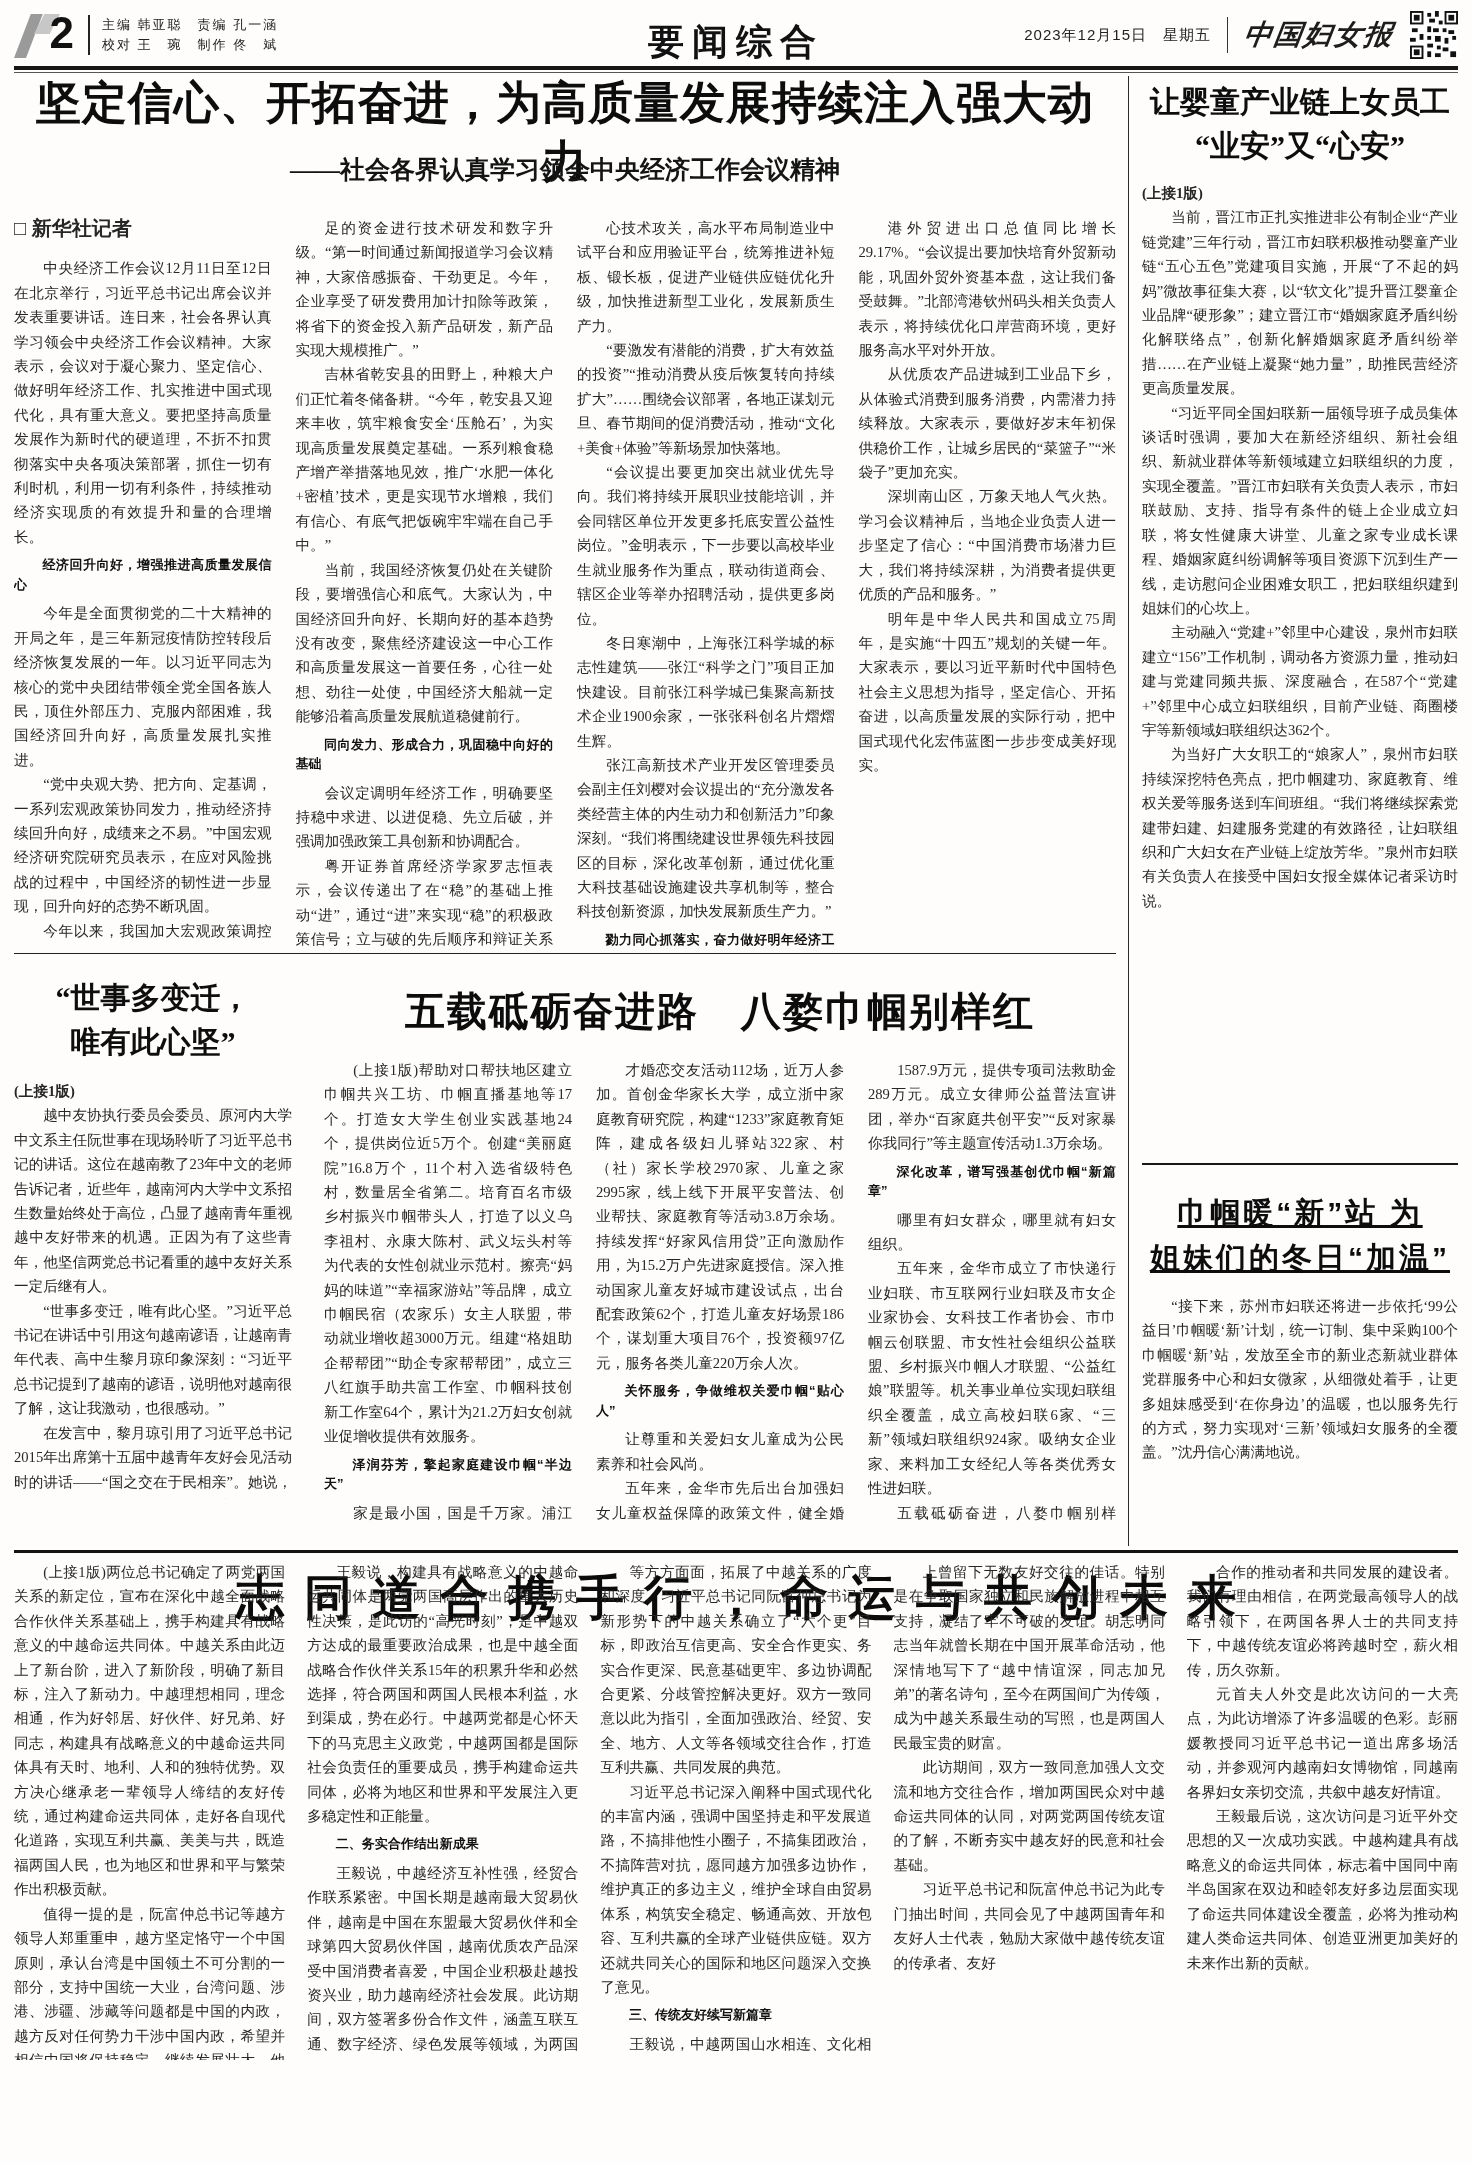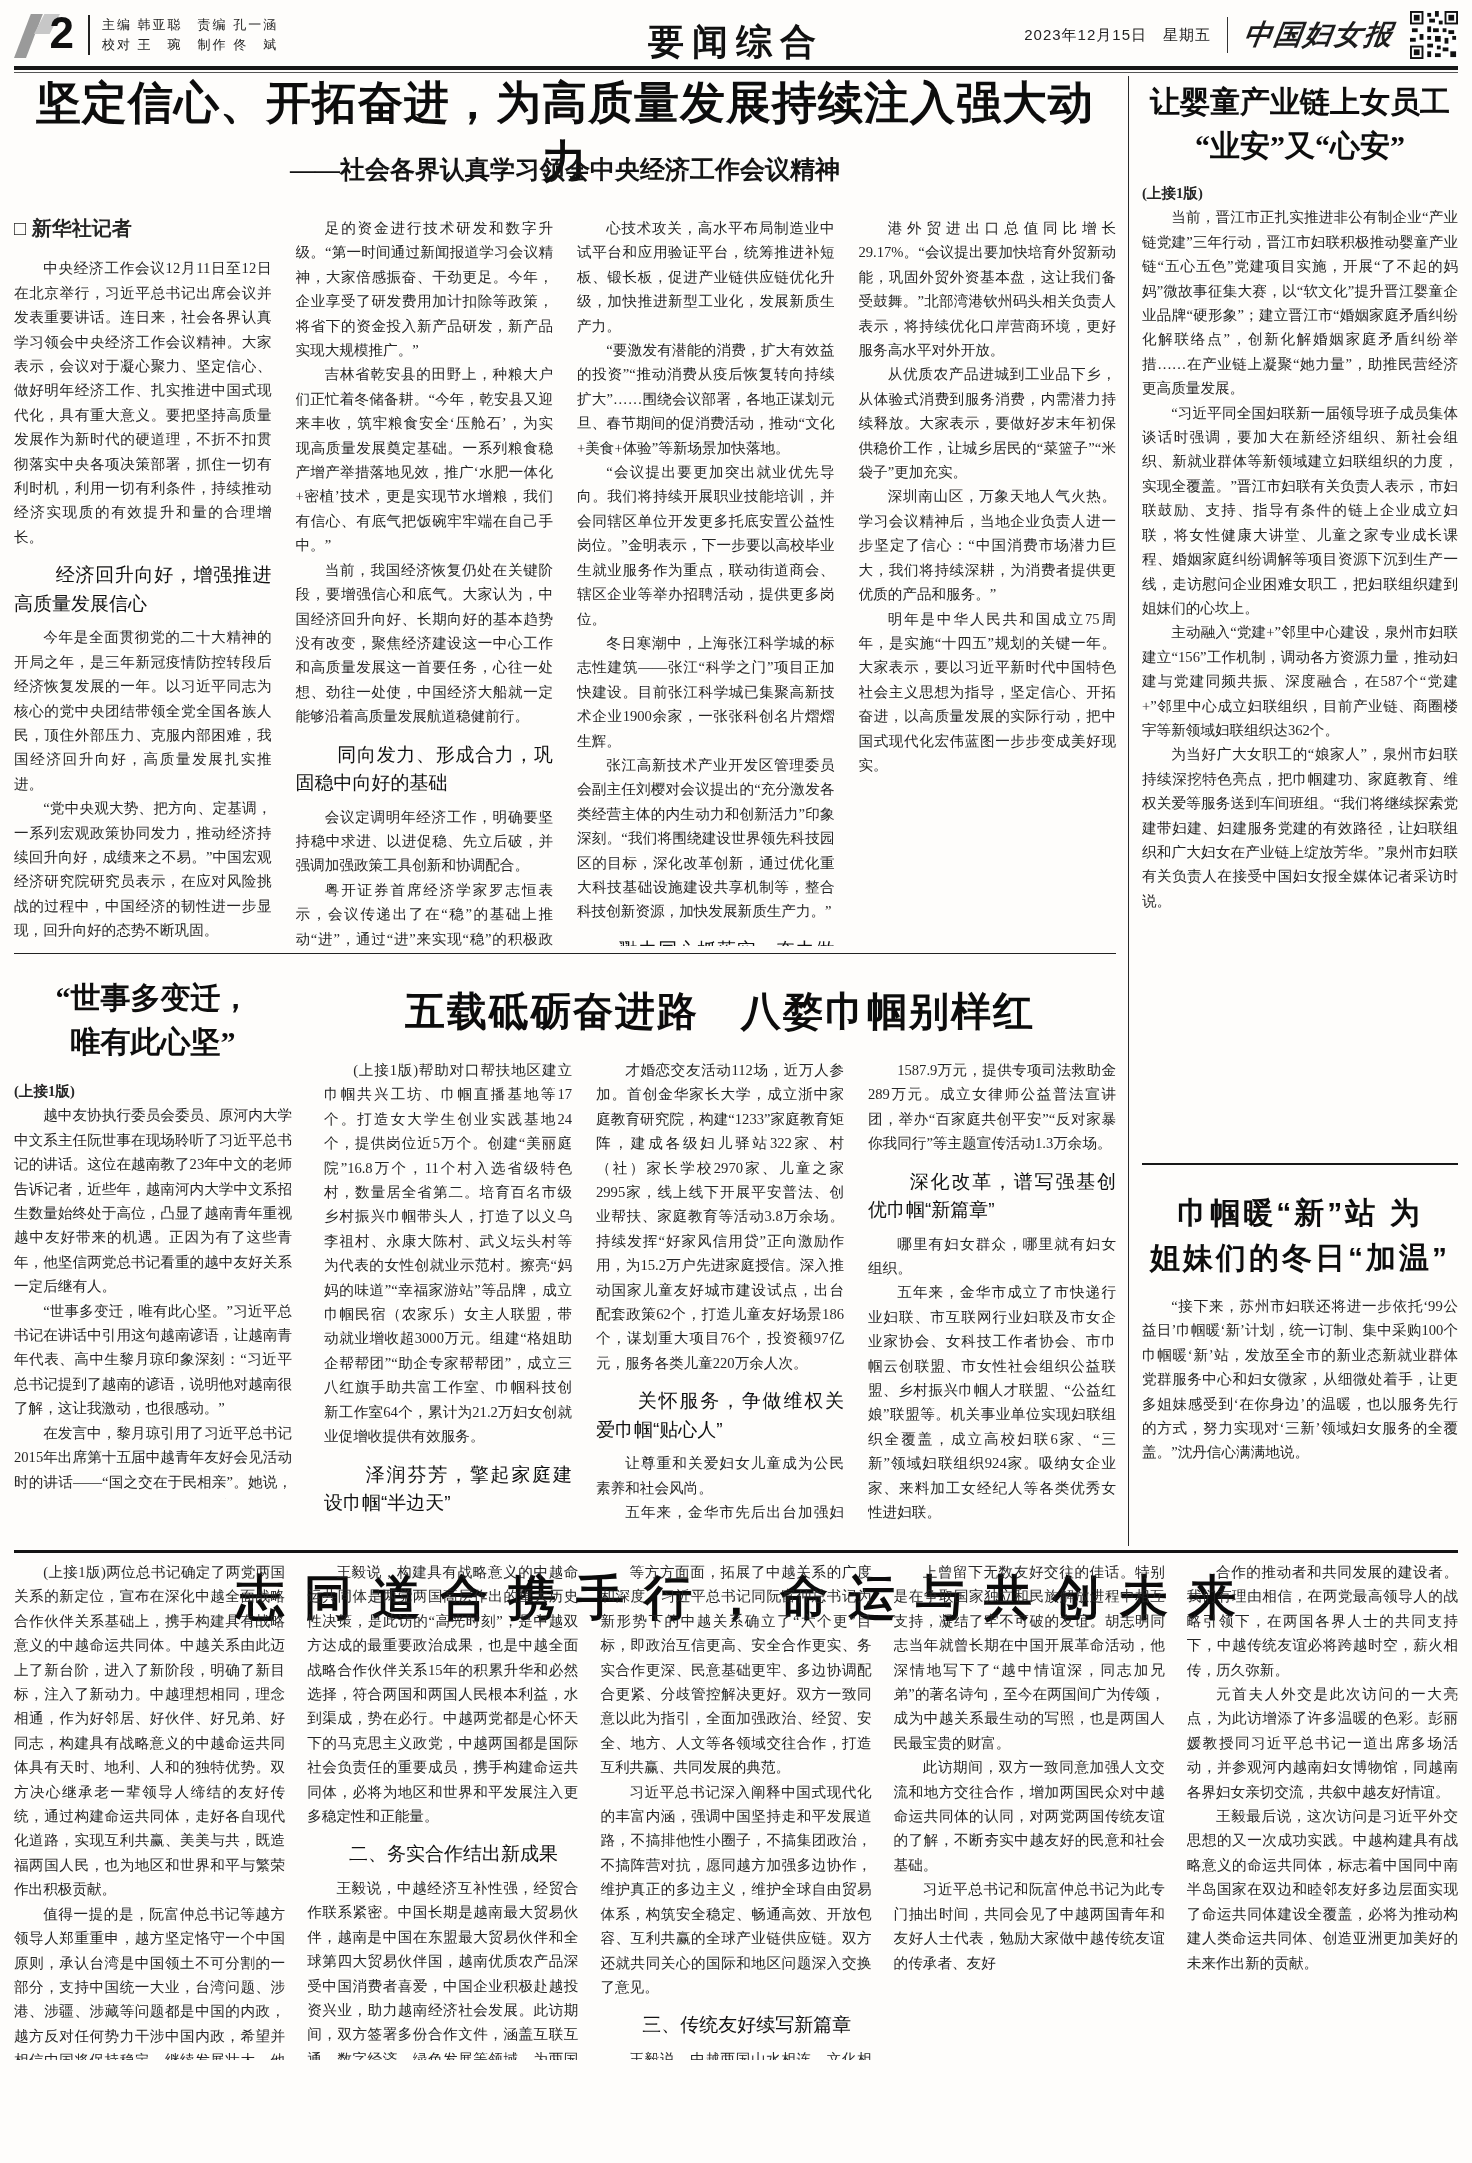--- a/index.html
+++ b/index.html
@@ -23,22 +23,22 @@
   .vthin{width:1px;height:36px;background:#333;}
   .logo{font:italic 900 28px "Liberation Serif",serif;letter-spacing:2px;transform:skewX(-8deg);white-space:nowrap;}
   .qr{width:48px;height:48px;display:block;}
   .header-rule{position:absolute;top:66px;left:14px;right:14px;height:4px;background:#171717;}
   .header-rule2{position:absolute;top:72px;left:14px;right:14px;height:1px;background:#555;}
 
   
   .col{flex:1 1 0;overflow:hidden;text-align:justify;font-size:14.6px;line-height:24.4px;color:#262626;}
   .blk{margin:0;}
   .blk-p{text-indent:2em;}
-  .blk-h{font-family:"Liberation Sans","DejaVu Sans",sans-serif;font-weight:normal;font-size:19px;
-         line-height:1.5;color:#111;text-indent:2.2em;text-align:justify;margin:12px 0 7px;}
+  .blk-h{font-family:"Liberation Sans","DejaVu Sans",sans-serif;font-weight:bold;font-size:13px;
+         line-height:1.5;color:#111;text-indent:2.2em;text-align:justify;margin:6px 0 7px;}
   .blk-byline{font-family:"Liberation Sans","DejaVu Sans",sans-serif;font-weight:bold;font-size:20px;
          text-indent:0;margin:0 0 16px;}
   .blk-cont{font-weight:bold;text-indent:0;}
 
   
   .main-headline{position:absolute;top:74px;left:14px;width:1102px;margin:0;text-align:center;
                  font:900 45px/1.3 "Liberation Sans","DejaVu Sans",sans-serif;letter-spacing:1px;color:#0d0d0d;}
   .main-subtitle{position:absolute;top:154px;left:14px;width:1102px;margin:0;text-align:center;
                  font:bold 25px/1.3 "Liberation Serif",serif;color:#141414;}
   .main-cols{position:absolute;top:216px;left:14px;width:1102px;height:730px;display:flex;gap:24px;}
@@ -55,21 +55,21 @@
   .feature-cols{margin-top:22px;display:flex;gap:24px;height:468px;}
 
   
   .sidebar-rule{position:absolute;left:1128px;top:76px;width:1px;height:1470px;background:#2a2a2a;}
   .sideA{position:absolute;left:1142px;top:76px;width:316px;}
   .sideA-headline{margin:4px 0 14px;text-align:center;font:900 30px/1.45 "Liberation Serif",serif;color:#0d0d0d;}
   .sideA-body{height:868px;overflow:hidden;text-align:justify;font-size:14.6px;line-height:24.4px;color:#262626;}
   .side-divider{position:absolute;left:1142px;top:1163px;width:316px;height:2px;background:#181818;}
   .sideB{position:absolute;left:1142px;top:1180px;width:316px;}
   .sideB-headline{margin:10px 0 14px;text-align:center;letter-spacing:3px;
-                  font:900 30px/1.5 "Liberation Sans","DejaVu Sans",sans-serif;color:#0d0d0d;}
+                  font:900 30px/1.5 "Liberation Sans","DejaVu Sans",sans-serif;color:#0d0d0d;text-decoration:underline;}
   .sideB-body{height:242px;overflow:hidden;text-align:justify;font-size:14.6px;line-height:24.4px;color:#262626;}
 
   
   .bottom-rule{position:absolute;top:1550px;left:14px;width:1444px;height:3px;background:#141414;}
   .bottom-headline{position:absolute;top:1568px;left:14px;width:1444px;margin:0;text-align:center;
                    font:900 48px/1.25 "Liberation Serif",serif;letter-spacing:20px;text-indent:20px;color:#0b0b0b;}
   .bottom-cols{position:absolute;top:1560px;left:14px;width:1444px;height:500px;display:flex;gap:22px;}
 </style>
 </head>
 <body>

